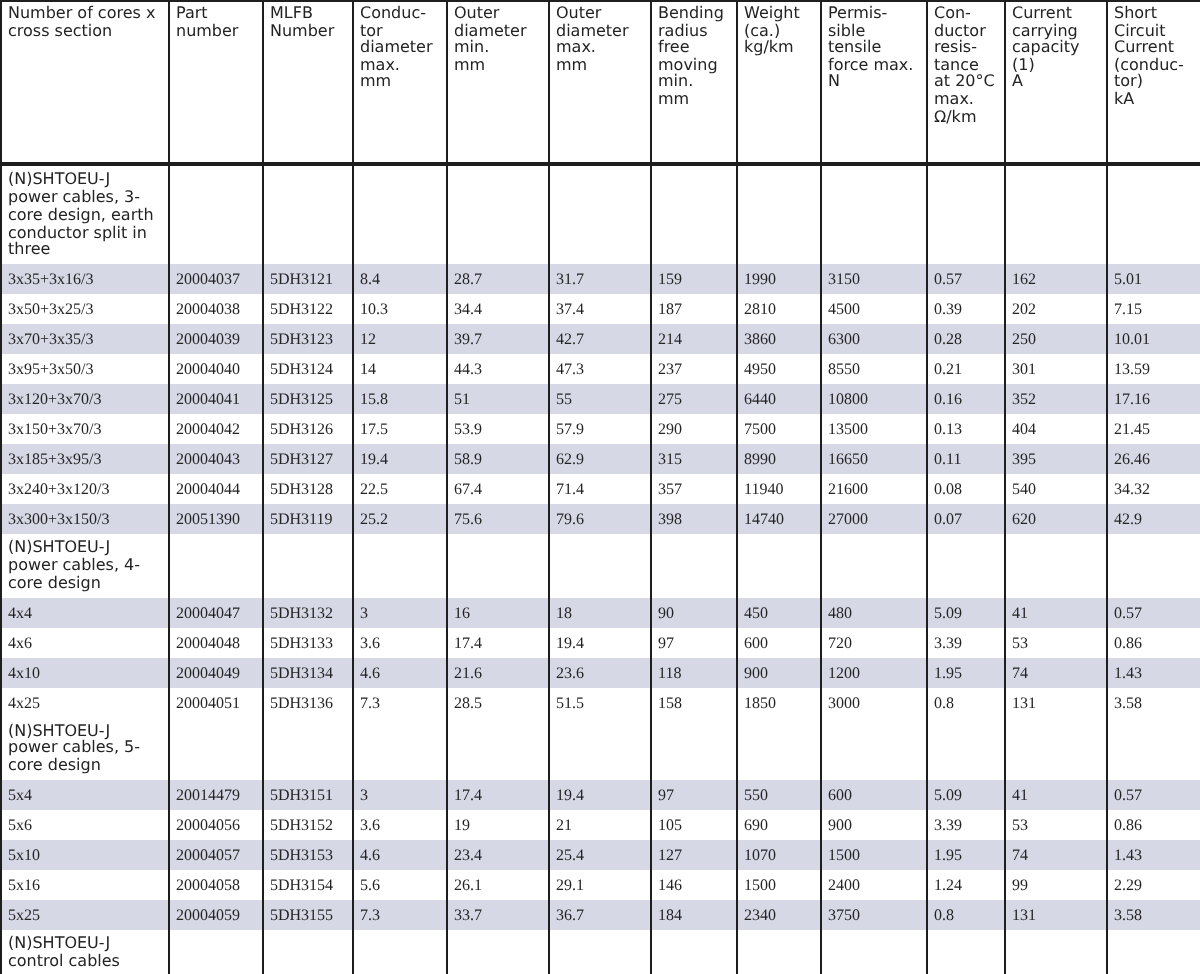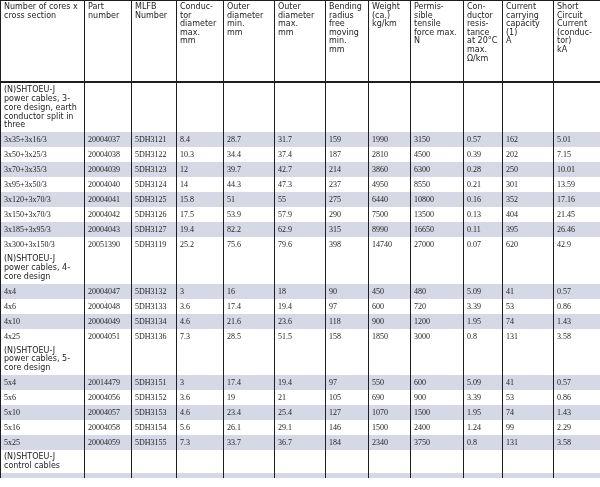--- a/index.html
+++ b/index.html
@@ -217,28 +217,42 @@
         <td>13500</td>
         <td>0.13</td>
         <td>404</td>
         <td>21.45</td>
       </tr>
       <tr class="data-row">
         <td>3x185+3x95/3</td>
         <td>20004043</td>
         <td>5DH3127</td>
         <td>19.4</td>
-        <td>82.2</td>
+        <td>58.9</td>
         <td>62.9</td>
         <td>315</td>
         <td>8990</td>
         <td>16650</td>
         <td>0.11</td>
         <td>395</td>
         <td>26.46</td>
+      </tr>
+      <tr class="data-row">
+        <td>3x240+3x120/3</td>
+        <td>20004044</td>
+        <td>5DH3128</td>
+        <td>22.5</td>
+        <td>67.4</td>
+        <td>71.4</td>
+        <td>357</td>
+        <td>11940</td>
+        <td>21600</td>
+        <td>0.08</td>
+        <td>540</td>
+        <td>34.32</td>
       </tr>
       <tr class="data-row">
         <td>3x300+3x150/3</td>
         <td>20051390</td>
         <td>5DH3119</td>
         <td>25.2</td>
         <td>75.6</td>
         <td>79.6</td>
         <td>398</td>
         <td>14740</td>

